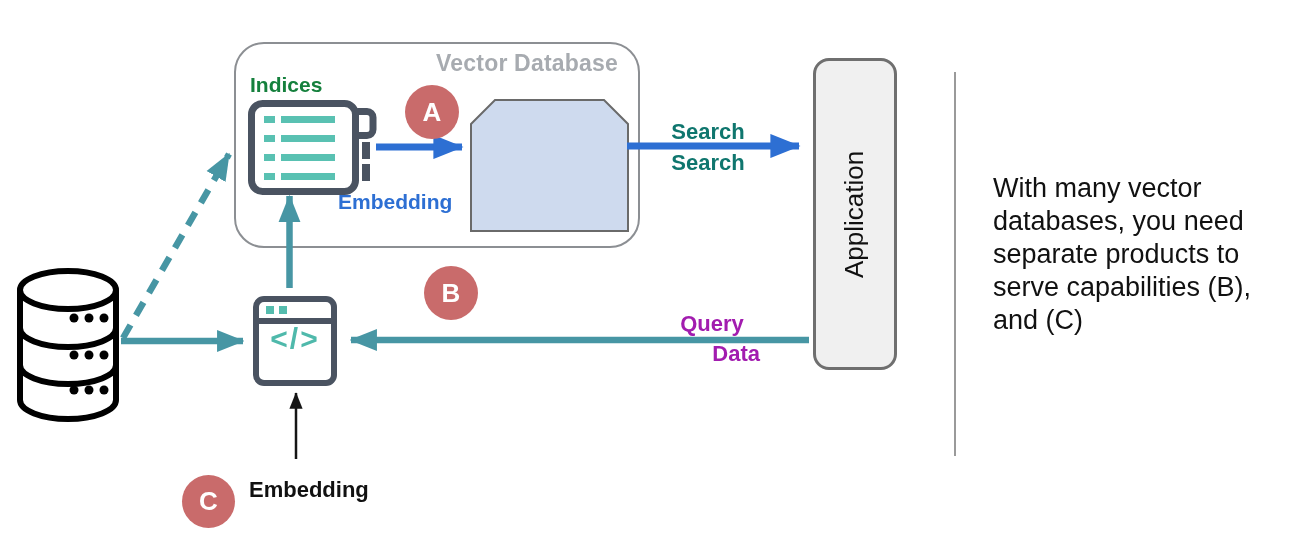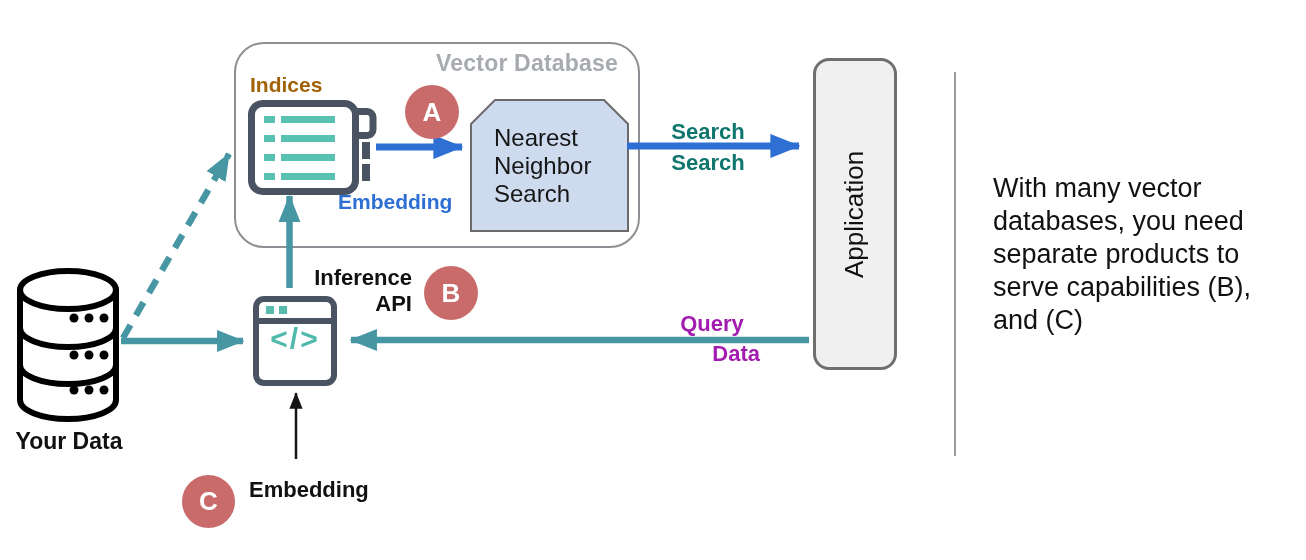--- a/index.html
+++ b/index.html
@@ -56,21 +56,21 @@
 
   
   .z4 { z-index: 4; }
 
   .your-data-label {
     left: 8px; top: 428px; width: 122px; text-align: center;
     font-size: 23px; font-weight: bold; color: #111;
   }
   .indices-label {
     left: 250px; top: 73px;
-    font-size: 21px; font-weight: bold; color: #a16207;
+    font-size: 21px; font-weight: bold; color: #15803d;
   }
   .indices-icon { left: 248px; top: 100px; }
 
   .badge {
     width: 54px; height: 54px; border-radius: 50%;
     background: #c96b6b; color: #ffffff;
     font-size: 26px; font-weight: bold;
     display: flex; align-items: center; justify-content: center;
     z-index: 5;
   }
@@ -124,21 +124,20 @@
     <div class="vd-title">Vector Database</div>
   </div>
 
   <div class="abs app-box">
     <div class="app-label">Application</div>
   </div>
 
   <svg class="abs nns-svg" width="159" height="133">
     <polygon points="1,25 25,1 134,1 158,25 158,132 1,132" fill="#cedaee" stroke="#6a6a6a" stroke-width="2"></polygon>
   </svg>
-  <div class="abs nns-label">Nearest Neighbor Search</div>
 
   <svg class="abs arrows" width="1306" height="560">
     <defs>
       <marker id="mBlue" viewBox="0 0 10 8" refX="9.5" refY="4" orient="auto" markerWidth="4.3" markerHeight="3.5">
         <path d="M0,0 L10,4 L0,8 Z" fill="#2d6fd3"></path>
       </marker>
       <marker id="mTeal" viewBox="0 0 10 8" refX="9.5" refY="4" orient="auto" markerWidth="4.2" markerHeight="3.5">
         <path d="M0,0 L10,4 L0,8 Z" fill="#4796a4"></path>
       </marker>
       <marker id="mBlack" viewBox="0 0 10 8" refX="9.5" refY="4" orient="auto" markerWidth="6.6" markerHeight="5.3">
@@ -175,21 +174,20 @@
         <circle cx="76" cy="52" r="4.5"></circle>
         <circle cx="91" cy="52" r="4.5"></circle>
       <circle cx="61" cy="89" r="4.5"></circle>
         <circle cx="76" cy="89" r="4.5"></circle>
         <circle cx="91" cy="89" r="4.5"></circle>
       <circle cx="61" cy="124" r="4.5"></circle>
         <circle cx="76" cy="124" r="4.5"></circle>
         <circle cx="91" cy="124" r="4.5"></circle>
     </g>
   </svg>
-  <div class="abs z4 your-data-label">Your Data</div>
 
   <div class="abs z4 indices-label">Indices</div>
   <svg class="abs z4 indices-icon" width="130" height="95">
     <rect x="104" y="11.5" width="21" height="24" rx="6" fill="#ffffff" stroke="#4a5361" stroke-width="7"></rect>
     <rect x="3.5" y="3.5" width="104" height="88" rx="11" fill="#ffffff" stroke="#4a5361" stroke-width="7"></rect>
     <g fill="#59c1b2">
       <rect x="16" y="16" width="11" height="7"></rect>
         <rect x="33" y="16" width="54" height="7"></rect>
       <rect x="16" y="35" width="11" height="7"></rect>
         <rect x="33" y="35" width="54" height="7"></rect>
@@ -215,24 +213,20 @@
   </div>
 
   <div class="abs z4 embedding-label">Embedding</div>
 
   <div class="abs z4 sr-line sr-1">Search</div>
   <div class="abs z4 sr-line sr-2">Search</div>
 
   <div class="abs z4 qd-line qd-1">Query</div>
   <div class="abs z4 qd-line qd-2">Data</div>
 
-  <div class="abs z4 inference-label">
-    <div>Inference</div>
-    <div>API</div>
-  </div>
   <svg class="abs z4 inference-icon" width="84" height="90">
     <rect x="3" y="3" width="78" height="84" rx="8" fill="#ffffff" stroke="#4a5361" stroke-width="6"></rect>
     <rect x="6" y="22" width="72" height="6" fill="#4a5361"></rect>
     <rect x="13" y="10" width="8" height="8" fill="#55bcae"></rect>
     <rect x="26" y="10" width="8" height="8" fill="#55bcae"></rect>
   </svg>
   <div class="abs z4 code-glyph">&lt;/&gt;</div>
 
   <div class="abs z4 em-label">
     <div>Embedding</div>

